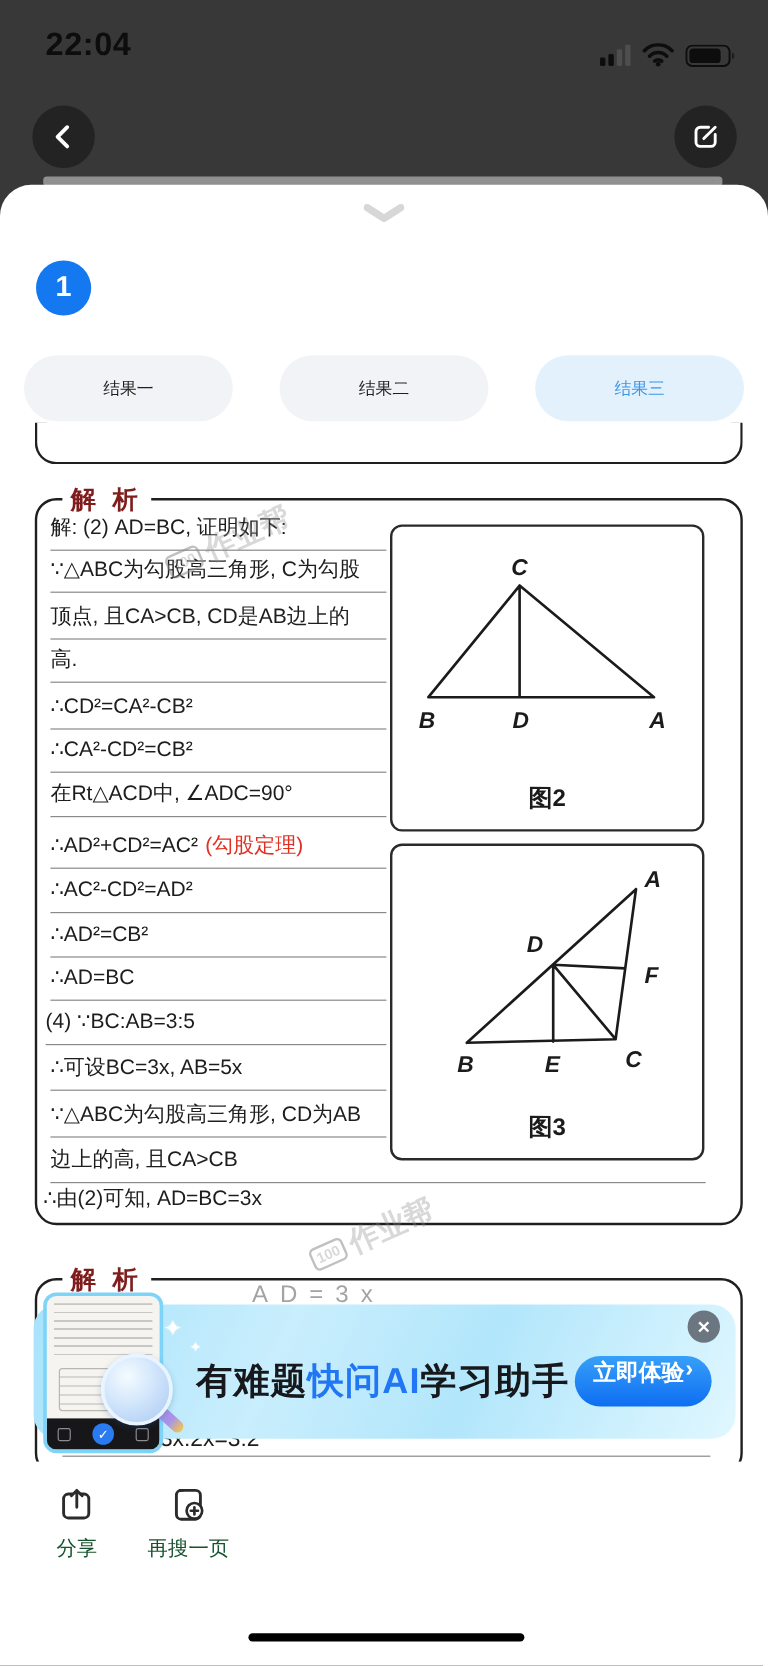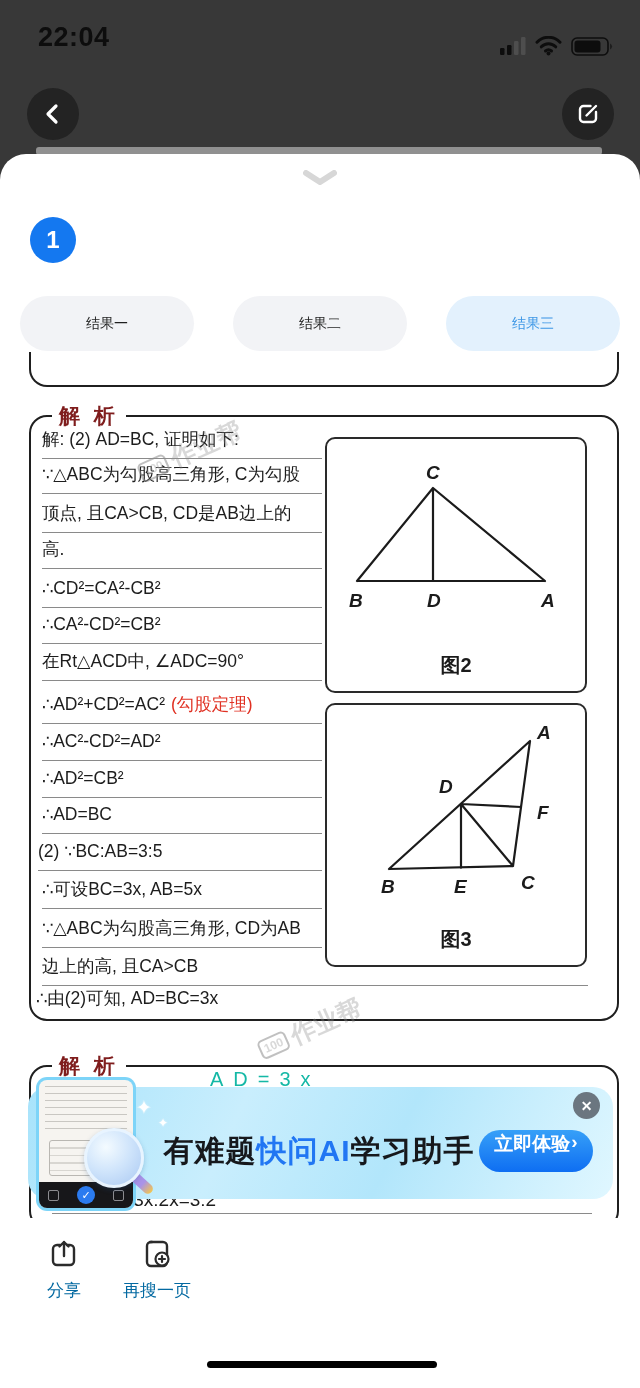--- a/index.html
+++ b/index.html
@@ -42,21 +42,21 @@
   .fig2{left:325px;top:437px;width:258px;height:252px;}
   .fig3{left:325px;top:703px;width:258px;height:260px;}
   .figcap{position:absolute;left:0;right:0;bottom:12px;text-align:center;font-size:20px;color:#1b1b1b;font-weight:700;}
   .figsvg{position:absolute;left:0;top:14px;}
   .figsvg text{font-size:19px;font-weight:600;fill:#1b1b1b;font-style:italic;}
 
   .wm{color:rgba(140,140,140,.34);font-size:25px;font-weight:700;white-space:nowrap;z-index:3;
       display:flex;align-items:center;gap:5px;transform:rotate(-24deg);pointer-events:none;}
   .wm .lg{border:2px solid rgba(140,140,140,.55);border-radius:5px;font-size:12px;padding:0 3px;line-height:16px;}
 
-  .partial-top{left:210px;top:1068px;width:300px;height:28px;overflow:hidden;font-size:20px;color:#14b8a6;
+  .partial-top{left:210px;top:1068px;width:300px;height:28px;overflow:hidden;font-size:20px;color:#a3a3a3;
                letter-spacing:10px;z-index:1;}
   .partial-bottom{left:52px;top:1188px;width:540px;height:25px;font-size:19px;color:#1d1d1d;
                   border-bottom:1.5px solid #8a8a8a;white-space:nowrap;z-index:1;}
 
   
   .ad{left:28px;top:1087px;width:585px;height:112px;border-radius:20px;z-index:5;cursor:pointer;
       background:linear-gradient(115deg,#a8e3fb 0%,#c9eefd 35%,#b2e6fb 62%,#e0f7ff 100%);}
   .spark{position:absolute;color:#ffffff;z-index:6;text-shadow:0 0 2px rgba(255,255,255,.8);}
   .headline{left:163px;top:1128px;width:312px;height:46px;display:flex;align-items:center;justify-content:center;
             font-size:30px;font-weight:800;letter-spacing:1px;z-index:6;white-space:nowrap;}
@@ -80,21 +80,21 @@
   .lens{left:84px;top:1128px;width:54px;height:54px;border-radius:50%;z-index:7;
         background:radial-gradient(circle at 35% 30%,#f4fbff 0%,#cfe4fb 48%,#a9c8f2 100%);
         border:3px solid #e8f4ff;box-shadow:0 2px 5px rgba(30,80,140,.25);}
   .lens-handle{left:128px;top:1178px;width:27px;height:10px;border-radius:5px;z-index:6;
                background:linear-gradient(90deg,#a993e8 55%,#f3c64f 100%);transform:rotate(42deg);}
 
   
   .bbar{left:0;top:1218px;width:640px;height:170px;background:#ffffff;z-index:8;}
   .tool{position:absolute;top:20px;display:flex;flex-direction:column;align-items:center;gap:9px;
         background:none;border:none;padding:0;cursor:pointer;font-family:inherit;}
-  .tool span{font-size:17px;color:#0369a1;}
+  .tool span{font-size:17px;color:#14532d;}
   .bigbtn{position:absolute;left:220px;top:14px;width:392px;height:74px;border:none;border-radius:37px;cursor:pointer;
           background:linear-gradient(180deg,#38a5f7,#1e87f0);color:#fff;font-size:27px;letter-spacing:8px;
           font-family:inherit;display:flex;align-items:center;justify-content:center;}
   .home{position:absolute;left:207px;top:143px;width:230px;height:7px;border-radius:4px;background:#000;cursor:grab;}
 </style>
 </head>
 <body>
 
 <div class="abs time">22:04</div>
 <div class="abs sicons">
@@ -154,21 +154,21 @@
 <div class="hw-line" style="left:42px;top:457px;width:280px;">∵△ABC为勾股高三角形, C为勾股</div>
 <div class="hw-line" style="left:42px;top:496px;width:280px;">顶点, 且CA&gt;CB, CD是AB边上的</div>
 <div class="hw-line" style="left:42px;top:532px;width:280px;">高.</div>
 <div class="hw-line" style="left:42px;top:571px;width:280px;">∴CD²=CA²-CB²</div>
 <div class="hw-line" style="left:42px;top:607px;width:280px;">∴CA²-CD²=CB²</div>
 <div class="hw-line" style="left:42px;top:644px;width:280px;">在Rt△ACD中, ∠ADC=90°</div>
 <div class="hw-line" style="left:42px;top:687px;width:280px;"><span>∴AD²+CD²=AC²</span><span class="red">(勾股定理)</span></div>
 <div class="hw-line" style="left:42px;top:724px;width:280px;">∴AC²-CD²=AD²</div>
 <div class="hw-line" style="left:42px;top:761px;width:280px;">∴AD²=CB²</div>
 <div class="hw-line" style="left:42px;top:797px;width:280px;">∴AD=BC</div>
-<div class="hw-line" style="left:38px;top:834px;width:284px;">(2) ∵BC:AB=3:5</div>
+<div class="hw-line" style="left:38px;top:834px;width:284px;">(4) ∵BC:AB=3:5</div>
 <div class="hw-line" style="left:42px;top:872px;width:280px;">∴可设BC=3x, AB=5x</div>
 <div class="hw-line" style="left:42px;top:911px;width:280px;">∵△ABC为勾股高三角形, CD为AB</div>
 <div class="hw-line" style="left:42px;top:949px;width:546px;">边上的高, 且CA&gt;CB</div>
 <div class="hw-line nol" style="left:36px;top:981px;width:420px;">∴由(2)可知, AD=BC=3x</div>
 
 <div class="figbox fig2">
   <svg class="figsvg" width="258" height="200" viewBox="0 0 258 200">
     <path d="M30 128 L218 128 M30 128 L106 35 L218 128 M106 35 L106 128" fill="none" stroke="#1b1b1b" stroke-width="2.2" stroke-linecap="round" stroke-linejoin="round"></path>
     <text x="99" y="26">C</text>
     <text x="22" y="154">B</text>

